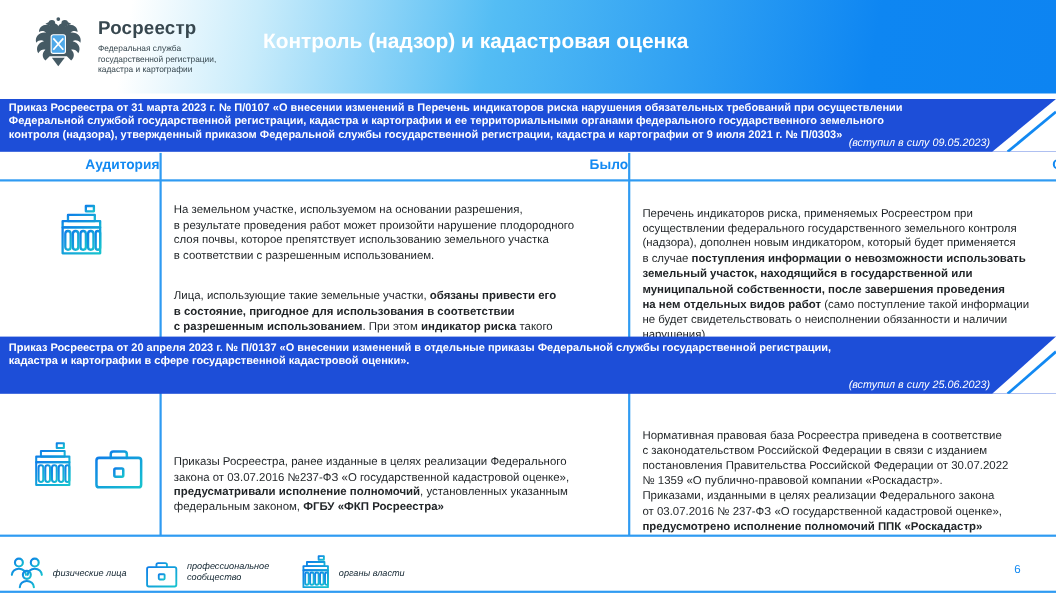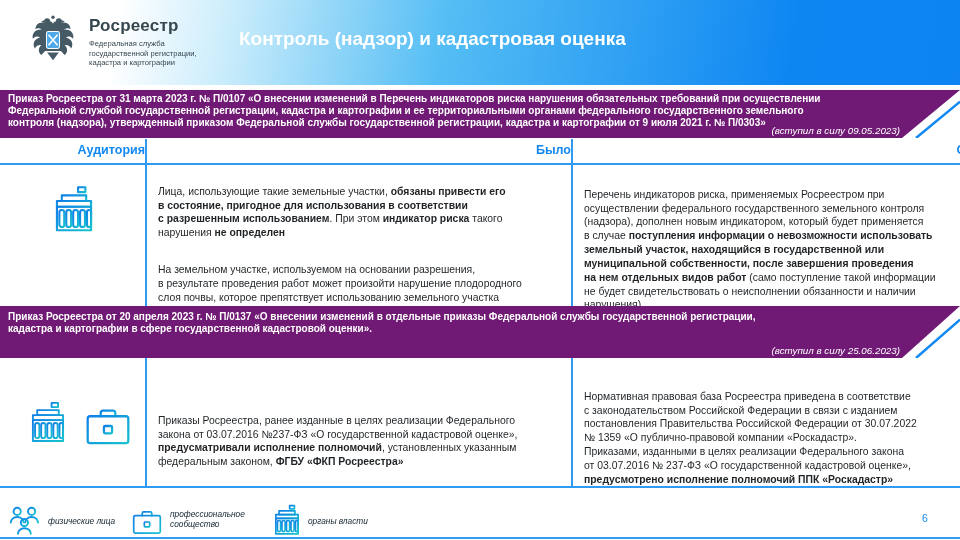--- a/index.html
+++ b/index.html
@@ -11,21 +11,21 @@
   .header { position:absolute; left:3px; top:0; width:960px; height:85px;
     background:linear-gradient(100deg,#ffffff 0%,#ffffff 12%,#c9ecfb 24%,#54bdf4 46%,#0e86f2 82%,#0d84f2 100%); }
   .logo { position:absolute; left:24px; top:8px; display:flex; align-items:center; }
   .emblem { width:52px; height:68px; }
   .logo-text { margin-left:10px; color:#37474f; }
   .logo-title { font-size:17px; font-weight:bold; letter-spacing:.2px; }
   .logo-sub { font-size:7.6px; line-height:1.3; margin-top:3px; white-space:pre-line; }
   .page-title { position:absolute; left:236px; top:28px; color:#ffffff; font-size:19px; font-weight:bold; }
 
   
-  .banner { position:absolute; left:0; width:960px; background:#701a75; color:#fff; z-index:3; }
+  .banner { position:absolute; left:0; width:960px; background:#1d4ed8; color:#fff; z-index:3; }
   .banner1 { top:90px; height:48px; }
   .banner2 { top:306px; height:52px; }
   .banner-text { position:absolute; left:8px; top:3px; width:892px; font-size:10px; font-weight:bold; line-height:1.22; white-space:pre-line; }
   .banner2 .banner-text { top:5px; }
   .banner-date { position:absolute; right:60px; bottom:2px; font-size:9.8px; font-style:italic; }
   .slash { position:absolute; right:0; top:0; height:100%; width:90px; }
 
   
   .vline { position:absolute; top:139px; width:2px; height:348px; background:#2f9bf2; z-index:1; }
   .hline { position:absolute; left:0; width:960px; background:#2f9bf2; z-index:1; }
@@ -113,28 +113,28 @@
       <rect x="11" y="27" width="42" height="29"></rect>
       <rect x="14" y="31" width="6" height="21" rx="3"></rect>
       <rect x="22.5" y="31" width="6" height="21" rx="3"></rect>
       <rect x="31" y="31" width="6" height="21" rx="3"></rect>
       <rect x="39.5" y="31" width="6" height="21" rx="3"></rect>
       <rect x="48" y="31" width="5" height="21" rx="2.5"></rect>
     </g>
   </svg>
 
   <div class="cell" style="left:158px;top:171px;width:406px">
+    <p><span>На земельном участке, используемом на основании разрешения,
+в результате проведения работ может произойти нарушение плодородного
+слоя почвы, которое препятствует использованию земельного участка
+в соответствии с разрешенным использованием.</span></p>
     <p><span>Лица, использующие такие земельные участки, </span><b>обязаны привести его
 в состояние, пригодное для использования в соответствии
 с разрешенным использованием</b><span>. При этом </span><b>индикатор риска</b><span> такого
 нарушения </span><b>не определен</b></p>
-    <p><span>На земельном участке, используемом на основании разрешения,
-в результате проведения работ может произойти нарушение плодородного
-слоя почвы, которое препятствует использованию земельного участка
-в соответствии с разрешенным использованием.</span></p>
   </div>
 
   <div class="cell" style="left:584px;top:174px;width:370px">
     <p><span>Перечень индикаторов риска, применяемых Росреестром при
 осуществлении федерального государственного земельного контроля
 (надзора), дополнен новым индикатором, который будет применяется
 в случае </span><b>поступления информации о невозможности использовать
 земельный участок, находящийся в государственной или
 муниципальной собственности, после завершения проведения
 на нем отдельных видов работ</b><span> (само поступление такой информации

